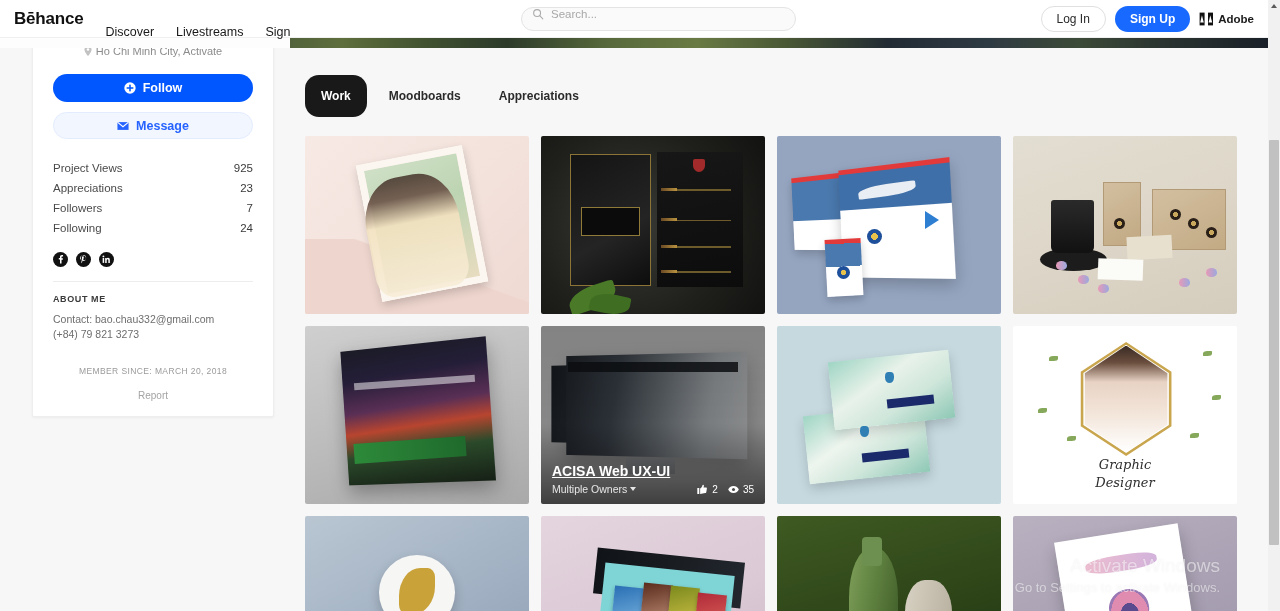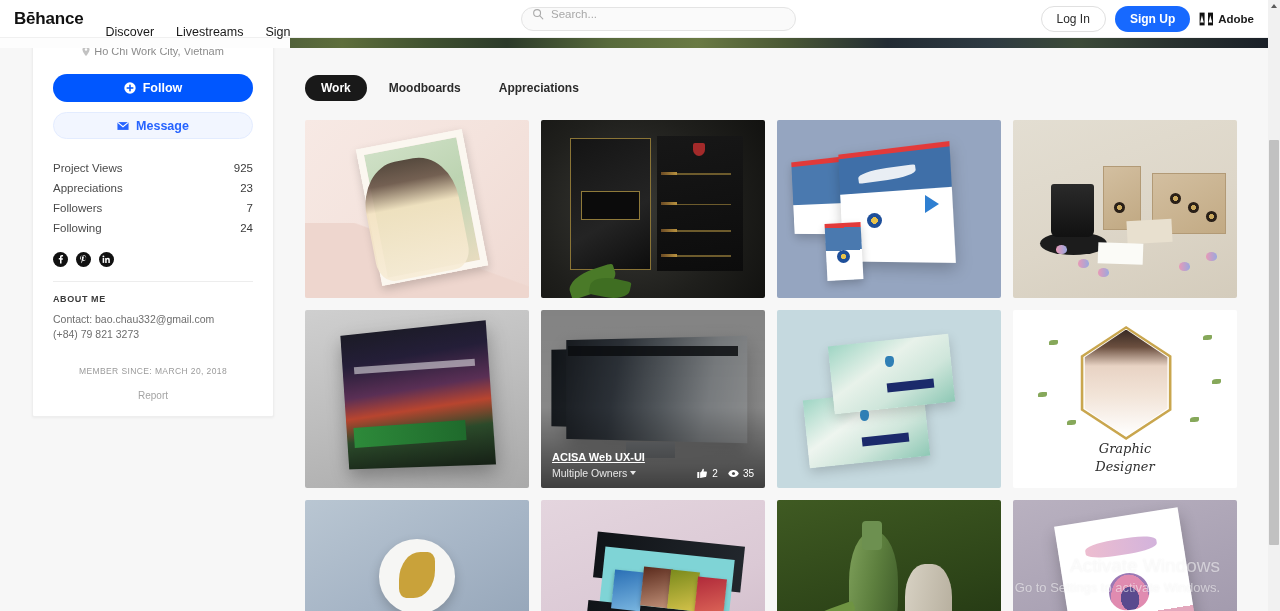--- a/index.html
+++ b/index.html
@@ -156,21 +156,21 @@
     text-align: center; font-size: 10px; color: #a4a4a4;
     margin-top: 14px; padding-bottom: 15px; cursor: pointer;
   }
 
   
   .main { position: absolute; left: 305px; top: 0; width: 945px; }
 
   .tabs { display: flex; align-items: center; gap: 6px; padding-top: 27px; }
   .tab {
     font-size: 12px; font-weight: bold; color: #2b2b2b;
-    padding: 6px 16px; border-radius: 14px; cursor: pointer;
+    padding: 14px 16px; border-radius: 14px; cursor: pointer;
   }
   .tab.active { background: #191919; color: #ffffff; }
 
   .grid {
     display: grid;
     grid-template-columns: repeat(4, 224px);
     gap: 12px 12px;
     margin-top: 19px;
   }
   .card {
@@ -180,21 +180,21 @@
   }
 
   .overlay {
     position: absolute; left: 0; right: 0; top: 0; bottom: 0;
     background: linear-gradient(to bottom, rgba(0,0,0,.45) 0%, rgba(0,0,0,.42) 55%, rgba(0,0,0,.72) 100%);
   }
   .ov-body {
     position: absolute; left: 11px; right: 11px; bottom: 9px;
   }
   .ov-title {
-    font-size: 11px; font-weight: bold; color: #ffffff;
+    font-size: 14px; font-weight: bold; color: #ffffff;
     text-decoration: underline; cursor: pointer;
   }
   .ov-row {
     display: flex; align-items: center; justify-content: space-between;
     margin-top: 4px;
   }
   .ov-owner { font-size: 10.5px; color: #e6e6e6; display: flex; align-items: center; gap: 3px; cursor: pointer; }
   .caret { width: 0; height: 0; border-left: 3px solid transparent; border-right: 3px solid transparent; border-top: 4px solid #e6e6e6; }
   .ov-metrics { display: flex; align-items: center; gap: 10px; }
   .metric { display: flex; align-items: center; gap: 4px; font-size: 10px; color: #ffffff; }
@@ -447,21 +447,21 @@
 <div class="banner-mask"></div>
 
 <div class="page">
 
   <div class="sidecard">
     <div class="ploc">
       <svg class="pin-ico" viewBox="0 0 10 13">
         <path d="M5 0C2.4 0 .4 2 .4 4.5 .4 8 5 13 5 13s4.6-5 4.6-8.5C9.6 2 7.6 0 5 0z" fill="#9a9a9a"></path>
         <circle cx="5" cy="4.5" r="1.6" fill="#fff"></circle>
       </svg>
-      <span>Ho Chi Work City, Vietnam</span>
+      <span>Ho Chi Minh City, Activate</span>
     </div>
 
     <button class="btn-follow">
       <svg class="plus-ico" viewBox="0 0 14 14">
         <circle cx="7" cy="7" r="6.6" fill="#fff"></circle>
         <rect x="6.1" y="3.1" width="1.8" height="7.8" fill="#0057ff"></rect>
         <rect x="3.1" y="6.1" width="7.8" height="1.8" fill="#0057ff"></rect>
       </svg>
       <span>Follow</span>
     </button>

